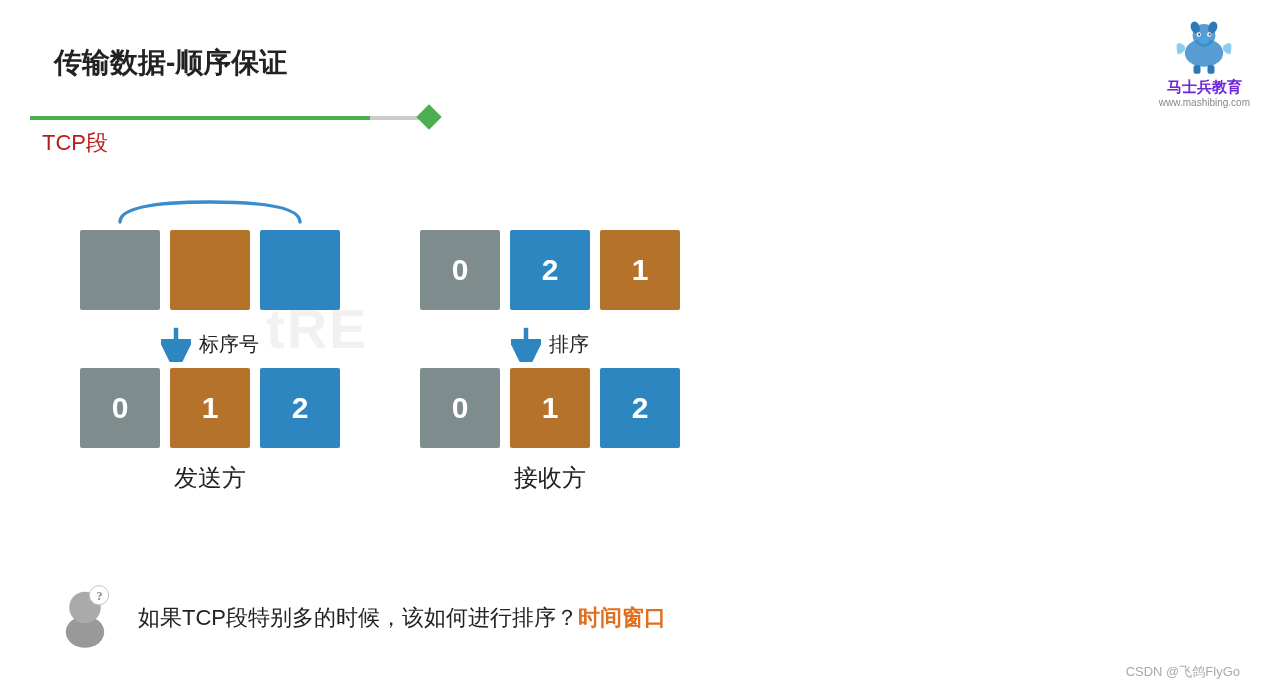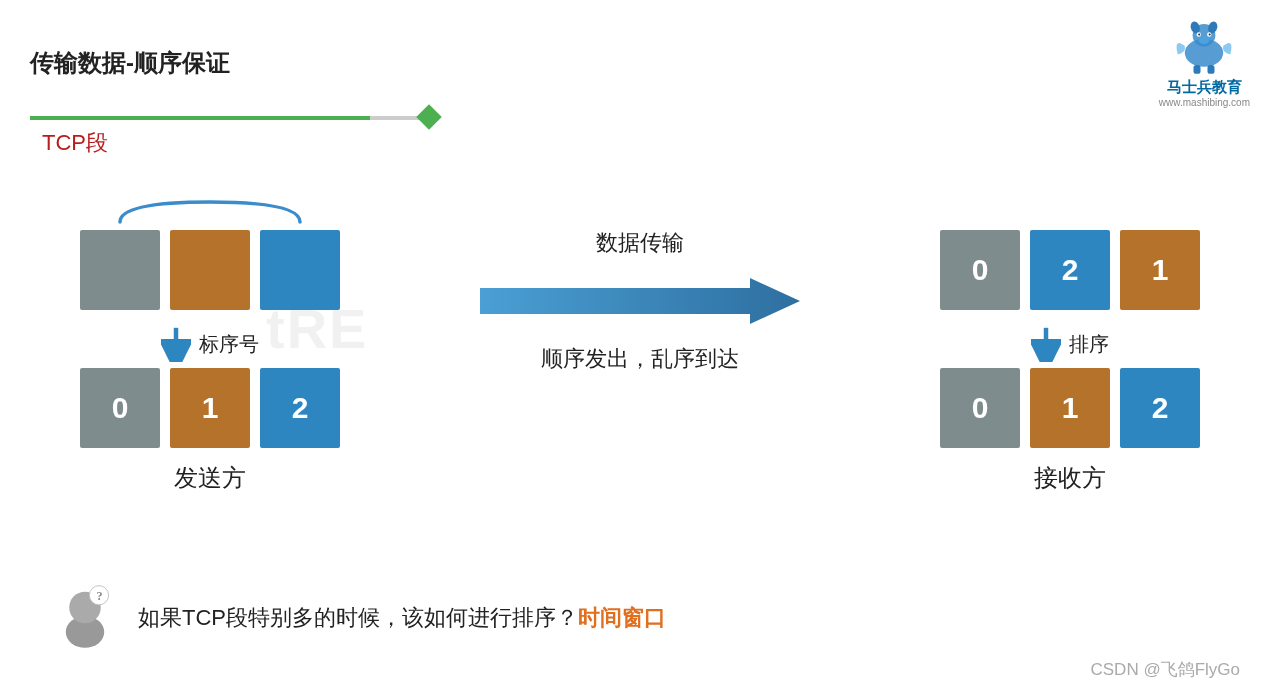--- a/index.html
+++ b/index.html
@@ -13,23 +13,24 @@
     }
 
     
     .header {
       display: flex;
       align-items: center;
       padding: 18px 30px 0 30px;
       justify-content: space-between;
     }
     .page-title {
-      font-size: 24px;
+      font-size: 28px;
       font-weight: bold;
       color: #222;
+      margin-left: 24px;
     }
     .logo-area {
       display: flex;
       flex-direction: column;
       align-items: center;
     }
     .logo-icon {
       width: 70px;
       height: 60px;
     }
@@ -225,21 +226,21 @@
 
       <ellipse cx="40" cy="24" rx="6" ry="4" fill="#4ba3e0"></ellipse>
 
       <path d="M18,30 Q5,20 10,40 Q20,38 18,30" fill="#5bb3e8" opacity="0.7"></path>
 
       <path d="M62,30 Q75,20 70,40 Q60,38 62,30" fill="#5bb3e8" opacity="0.7"></path>
 
       <rect x="28" y="52" width="8" height="10" rx="3" fill="#2e7ab8"></rect>
       <rect x="44" y="52" width="8" height="10" rx="3" fill="#2e7ab8"></rect>
     </svg>
-    <div style="font-size:15px;font-weight:bold;color:#0369a1;">马士兵教育</div>
+    <div style="font-size:15px;font-weight:bold;color:#6d28d9;">马士兵教育</div>
     <div class="logo-sub">www.mashibing.com</div>
   </div>
 </div>
 
 <div class="progress-bar-container">
   <div class="progress-line">
     <div class="progress-diamond"></div>
   </div>
 </div>
 
@@ -276,34 +277,20 @@
     </div>
 
     <div class="numbered-boxes-row">
       <div class="box box-gray">0</div>
       <div class="box box-brown">1</div>
       <div class="box box-blue">2</div>
     </div>
     <div class="sender-label">发送方</div>
   </div>
 
-  <div class="middle-section" style="margin-top:60px;">
-    <div class="data-transfer-label">数据传输</div>
-
-    <svg width="320" height="54" viewBox="0 0 320 54">
-      <defs>
-        <linearGradient id="arrowGrad" x1="0" y1="0" x2="1" y2="0">
-          <stop offset="0%" stop-color="#4a9fd4"></stop>
-          <stop offset="100%" stop-color="#2e6fa0"></stop>
-        </linearGradient>
-      </defs>
-      <polygon points="0,14 270,14 270,4 320,27 270,50 270,40 0,40" fill="url(#arrowGrad)"></polygon>
-    </svg>
-    <div class="disorder-label">顺序发出，乱序到达</div>
-  </div>
 
   <div class="receiver-section">
 
     <div style="height:32px;"></div>
     <div class="boxes-row">
       <div class="box box-gray">0</div>
       <div class="box box-blue">2</div>
       <div class="box box-brown">1</div>
     </div>
 
@@ -338,15 +325,15 @@
     <circle cx="40" cy="28" r="18" fill="#aaa"></circle>
 
     <circle cx="56" cy="14" r="11" fill="white" stroke="#bbb" stroke-width="1"></circle>
     <text x="53" y="19" font-size="14" font-weight="bold" fill="#888" font-family="serif">?</text>
   </svg>
   <div class="bottom-text">
     <span>如果TCP段特别多的时候，该如何进行排序？</span><span class="highlight-text">时间窗口</span>
   </div>
 </div>
 
-<div class="csdn-credit" style="position:absolute;bottom:8px;right:40px;font-size:17px;color:#aaa;">CSDN @飞鸽FlyGo</div>
+<div class="csdn-credit" style="position:absolute;bottom:8px;right:40px;font-size:13px;color:#aaa;">CSDN @飞鸽FlyGo</div>
 
 <div class="watermark-tre">tRE</div>
 
 </body></html>

